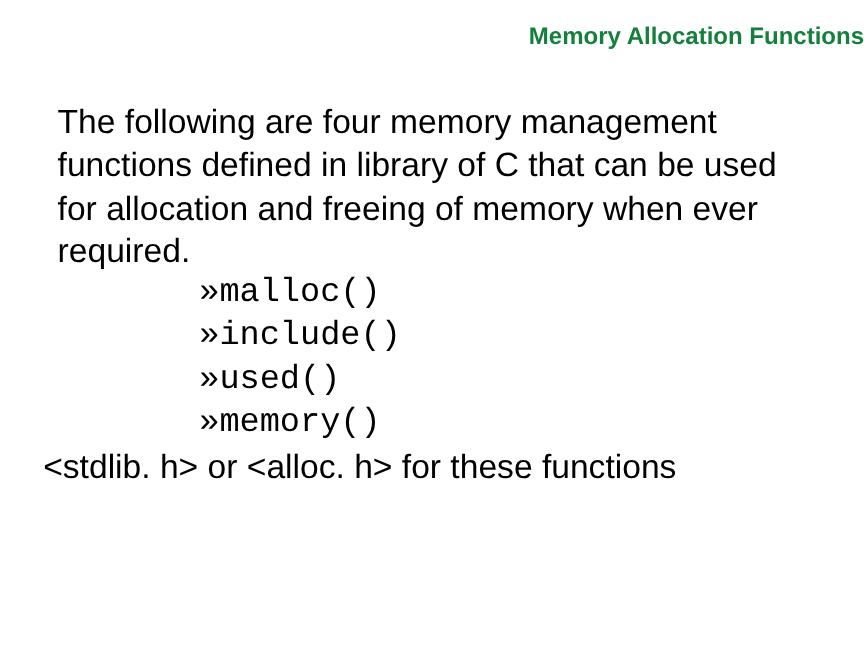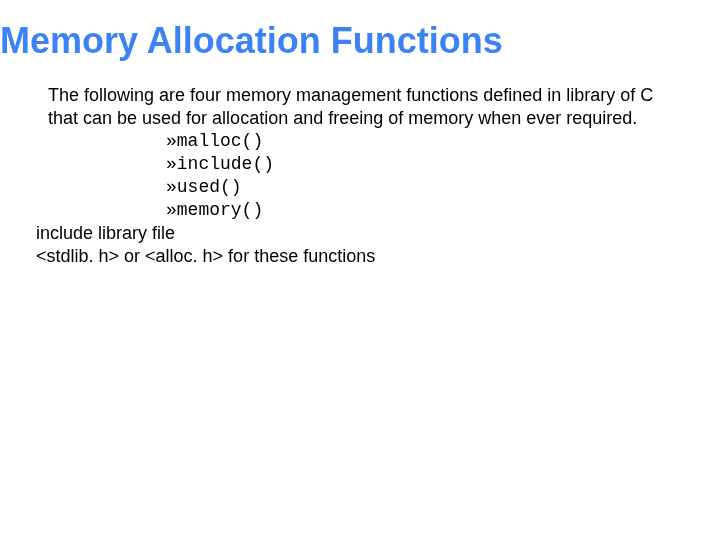--- a/index.html
+++ b/index.html
@@ -16,31 +16,31 @@
     width: 720px;
     height: 540px;
     padding: 0;
     position: relative;
   }
   .title {
     position: absolute;
     top: 20px;
     left: 0;
     width: 100%;
-    text-align: left;
-    font-size: 36px;
+    text-align: right;
+    font-size: 20px;
     font-weight: bold;
-    color: #3b82f6;
+    color: #15803d;
   }
   .body {
     position: absolute;
     top: 84px;
     left: 36px;
     right: 36px;
-    font-size: 18px;
+    font-size: 28px;
     line-height: 1.28;
     color: #000000;
   }
   .intro {
     padding-left: 12px;
   }
   .fn-list {
     margin: 0;
     padding-left: 130px;
   }
@@ -69,16 +69,15 @@
         <span>»</span><span>include()</span>
       </div>
       <div class="fn-item">
         <span>»</span><span>used()</span>
       </div>
       <div class="fn-item">
         <span>»</span><span>memory()</span>
       </div>
     </div>
 
-    <div class="closing">include library file</div>
     <div class="closing">&lt;stdlib. h&gt;  or &lt;alloc. h&gt; for these functions</div>
   </div>
 </div>
 
 </body></html>

